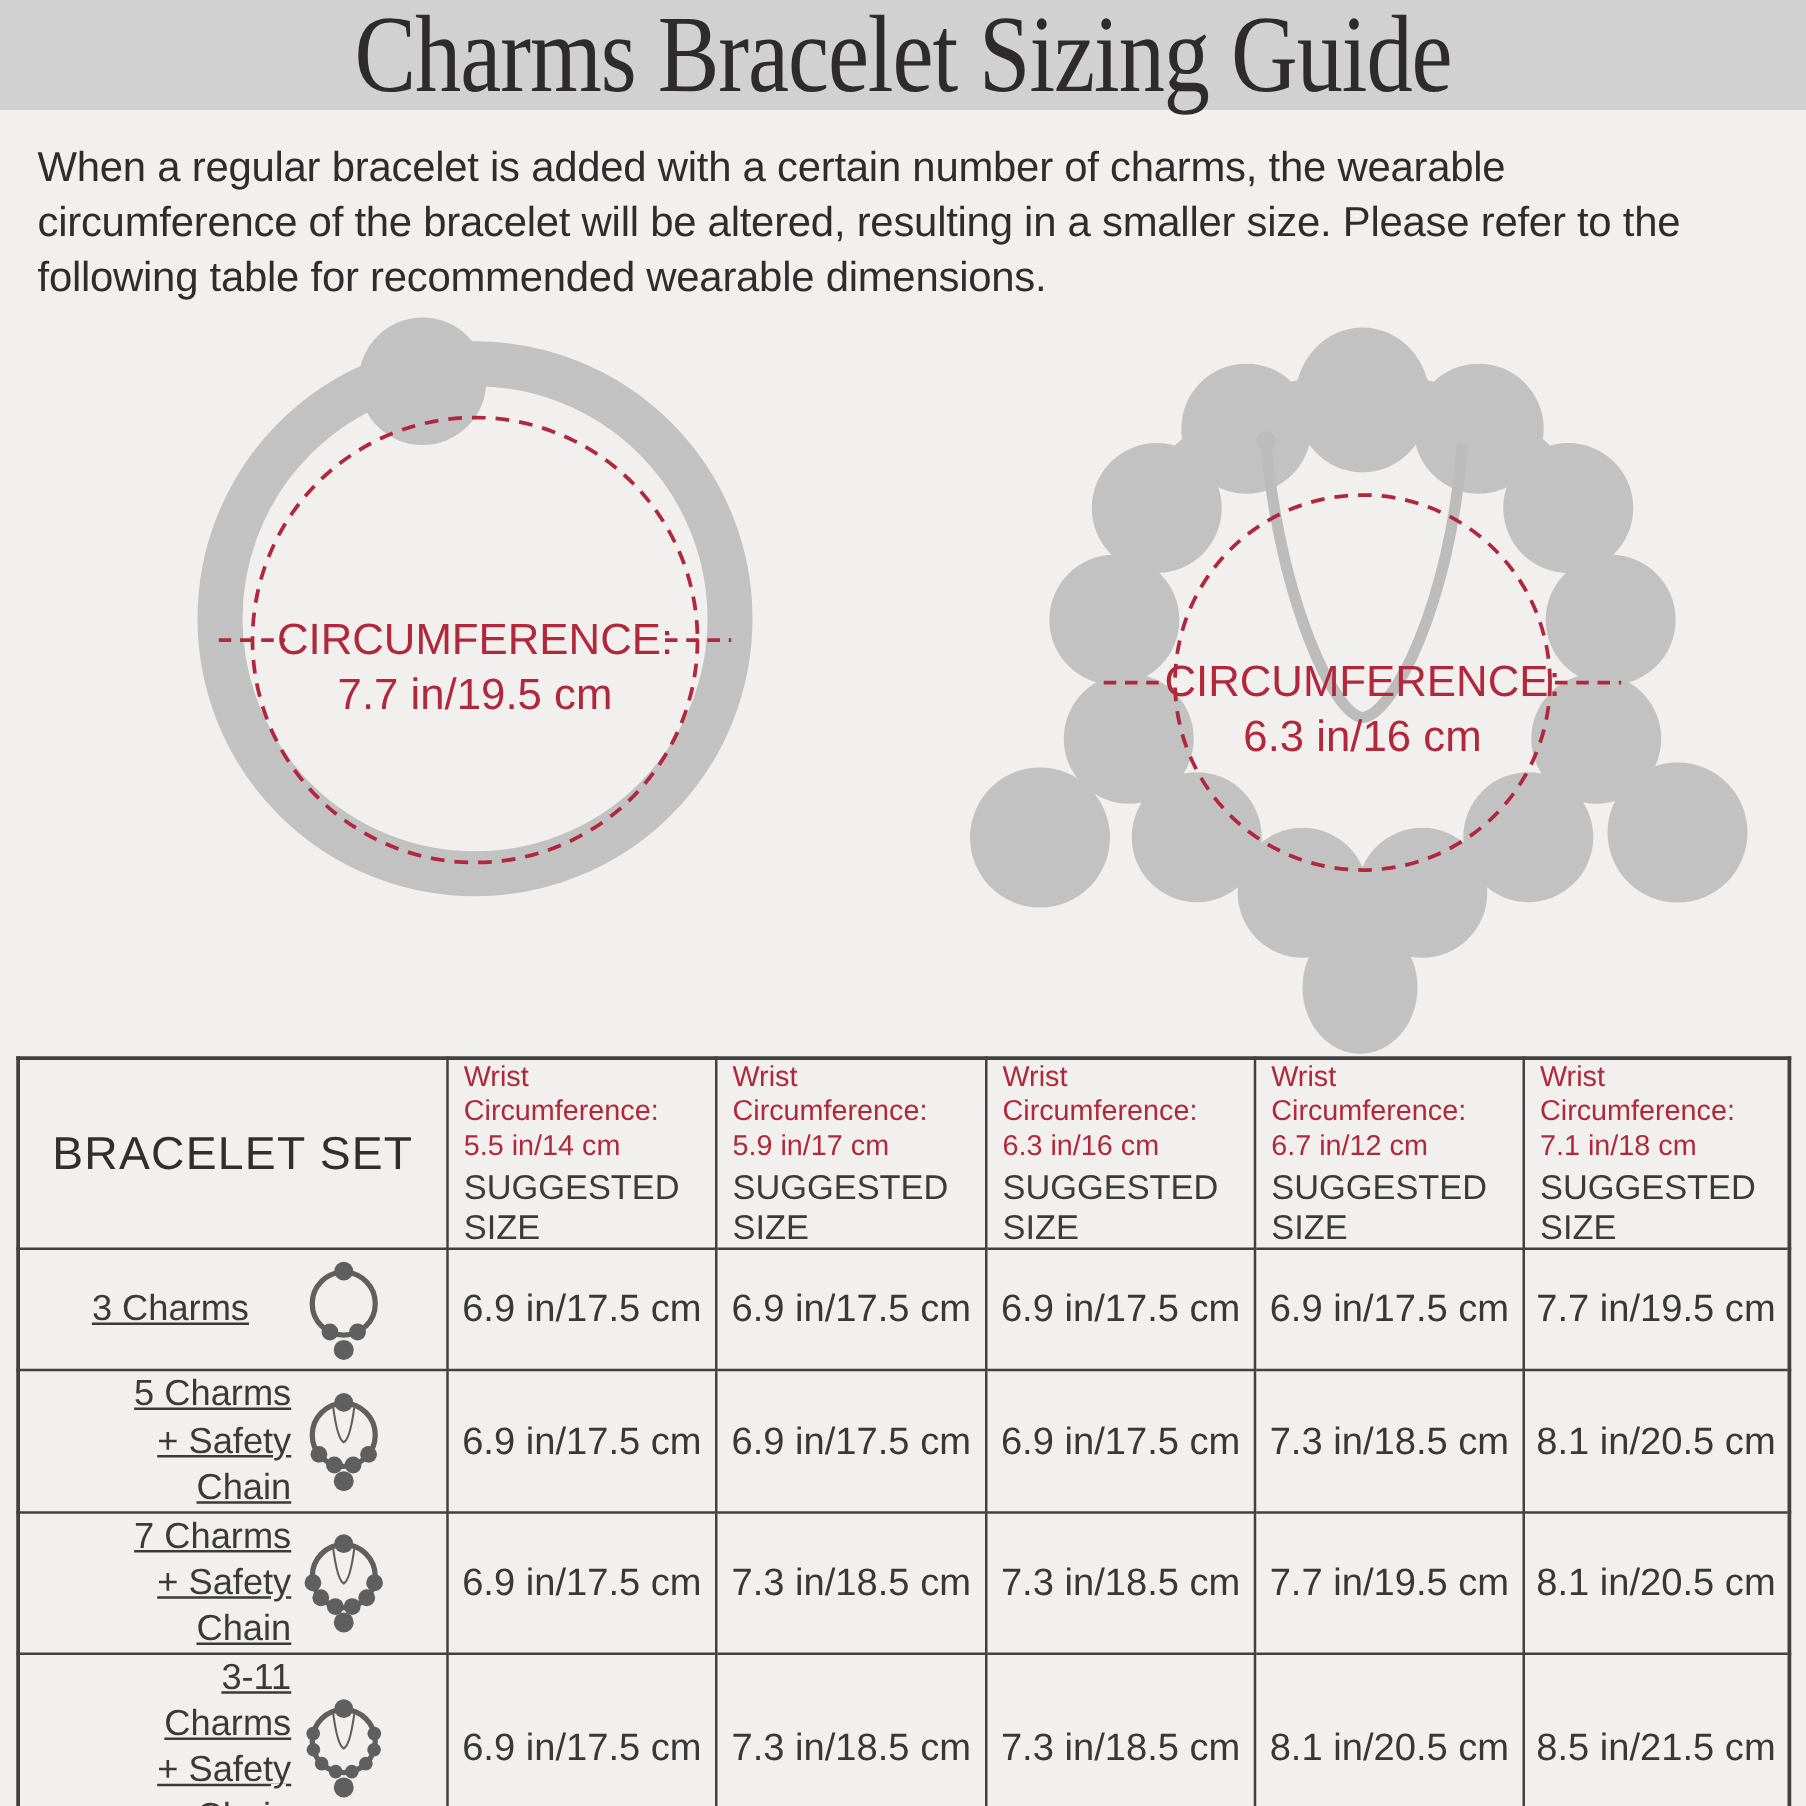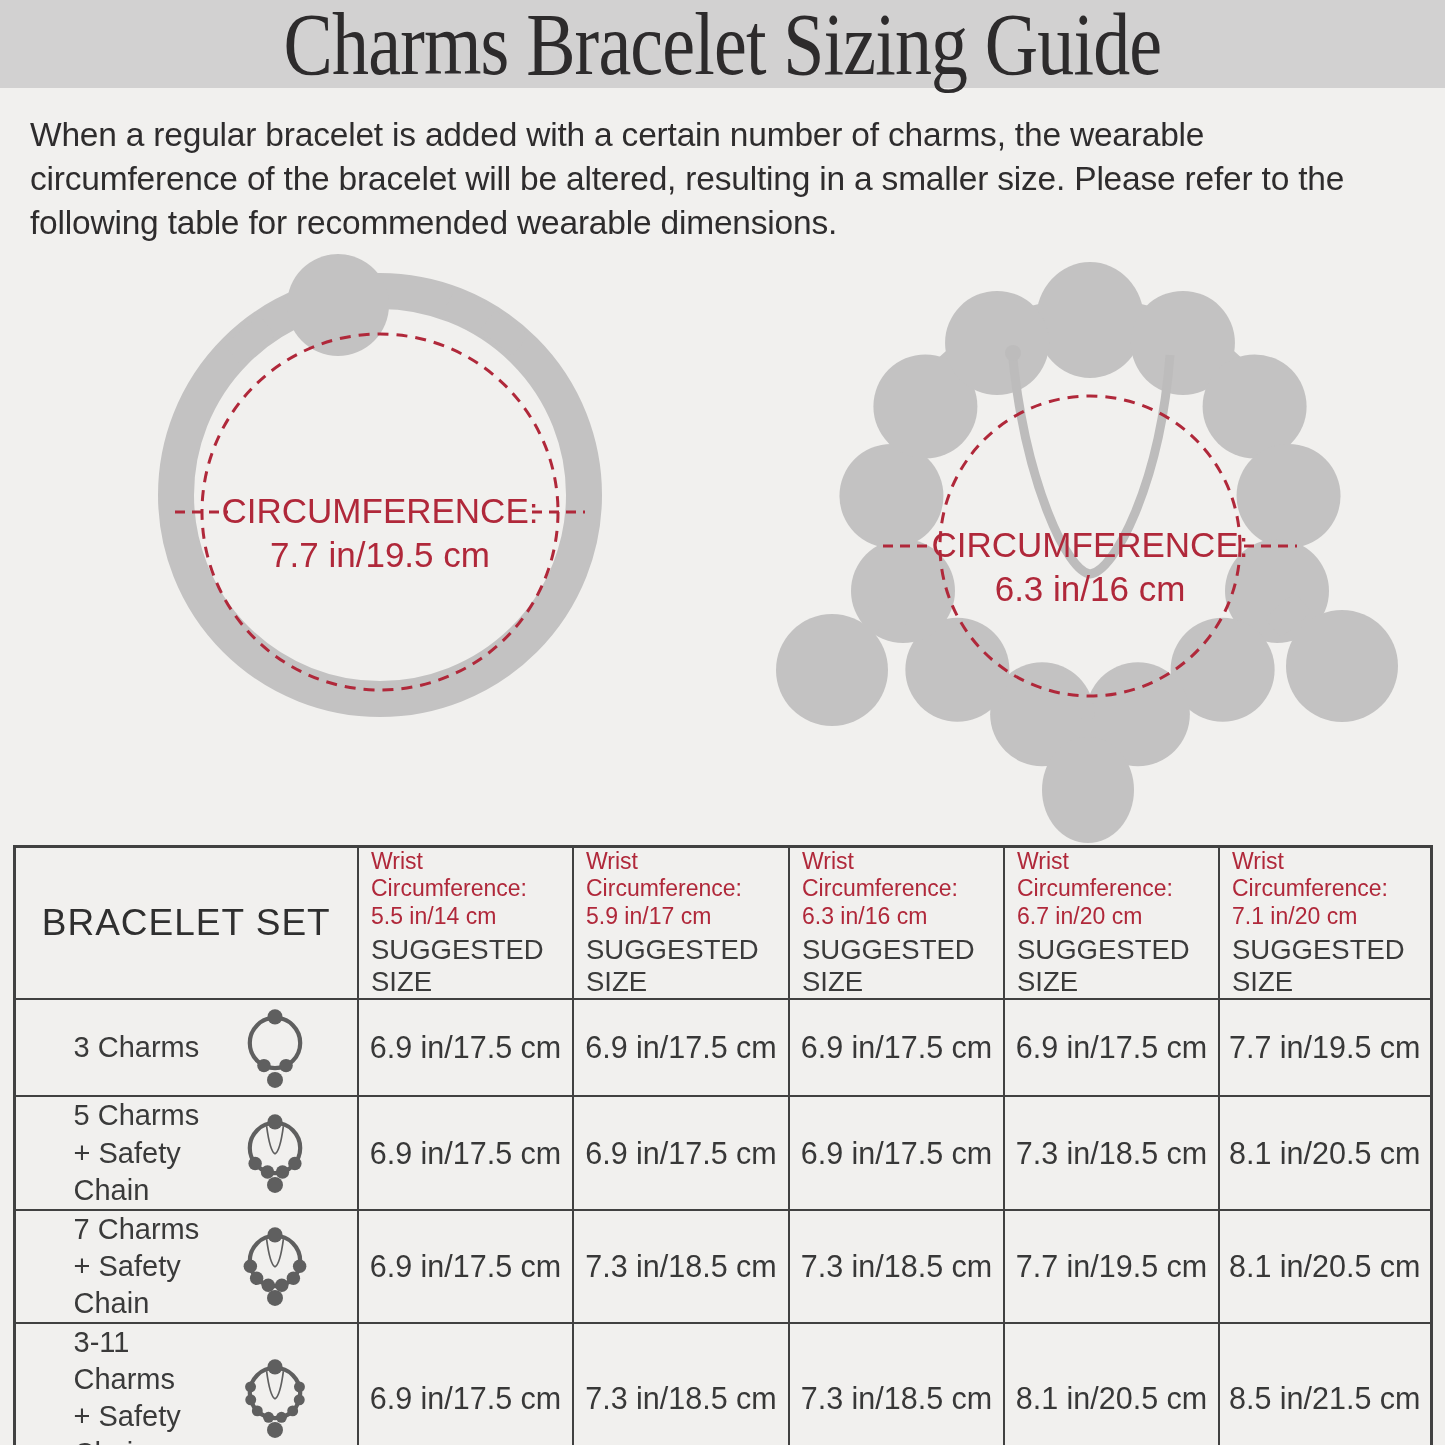--- a/index.html
+++ b/index.html
@@ -44,21 +44,21 @@
   tbody tr { height:97px; }
   tbody tr:last-child { height:76px; }
   .th-bracelet-set {
     font-size:37px; font-weight:normal; letter-spacing:1px;
     color:#2f2f2f; text-align:center;margin-left:16px;
   }
   .th-col { text-align:left; }
   .wrist { color:#b0283a; font-size:23px; line-height:1.2; padding:0 6px 2px 12px; font-weight:normal; }
   .suggested { color:#3b3b3b; font-size:27.5px; font-weight:normal; padding:2px 6px 0 12px; }
   .label-wrap { display:flex; align-items:center; padding-left:58px; }
-  .label-text { font-size:29px; line-height:1.28; color:#3a3a3a; text-align:left; }
+  .label-text { font-size:29px; line-height:1.28; color:#3a3a3a; text-align:right;text-decoration:underline; }
   .row-icon { width:84px; height:92px; margin-left:auto; margin-right:40px; flex:0 0 auto; }
   .value-cell { text-align:center; font-size:30.5px; color:#383838; }
 </style>
 </head>
 <body>
 
 <div class="page">
 
   <header class="title-band">
     <h1>Charms Bracelet Sizing Guide</h1>
@@ -164,28 +164,28 @@
           <th class="th-col">
             <div class="wrist">
               <div>Wrist Circumference:</div>
               <div>6.3 in/16 cm</div>
             </div>
             <div class="suggested">SUGGESTED SIZE</div>
           </th>
           <th class="th-col">
             <div class="wrist">
               <div>Wrist Circumference:</div>
-              <div>6.7 in/20 cm</div>
-            </div>
-            <div class="suggested">SUGGESTED SIZE</div>
-          </th>
-          <th class="th-col">
-            <div class="wrist">
-              <div>Wrist Circumference:</div>
-              <div>7.1 in/20 cm</div>
+              <div>6.7 in/12 cm</div>
+            </div>
+            <div class="suggested">SUGGESTED SIZE</div>
+          </th>
+          <th class="th-col">
+            <div class="wrist">
+              <div>Wrist Circumference:</div>
+              <div>7.1 in/18 cm</div>
             </div>
             <div class="suggested">SUGGESTED SIZE</div>
           </th>
         </tr>
       </thead>
     <tbody>
         <tr>
           <td>
             <div class="label-wrap">
               <div class="label-text">

